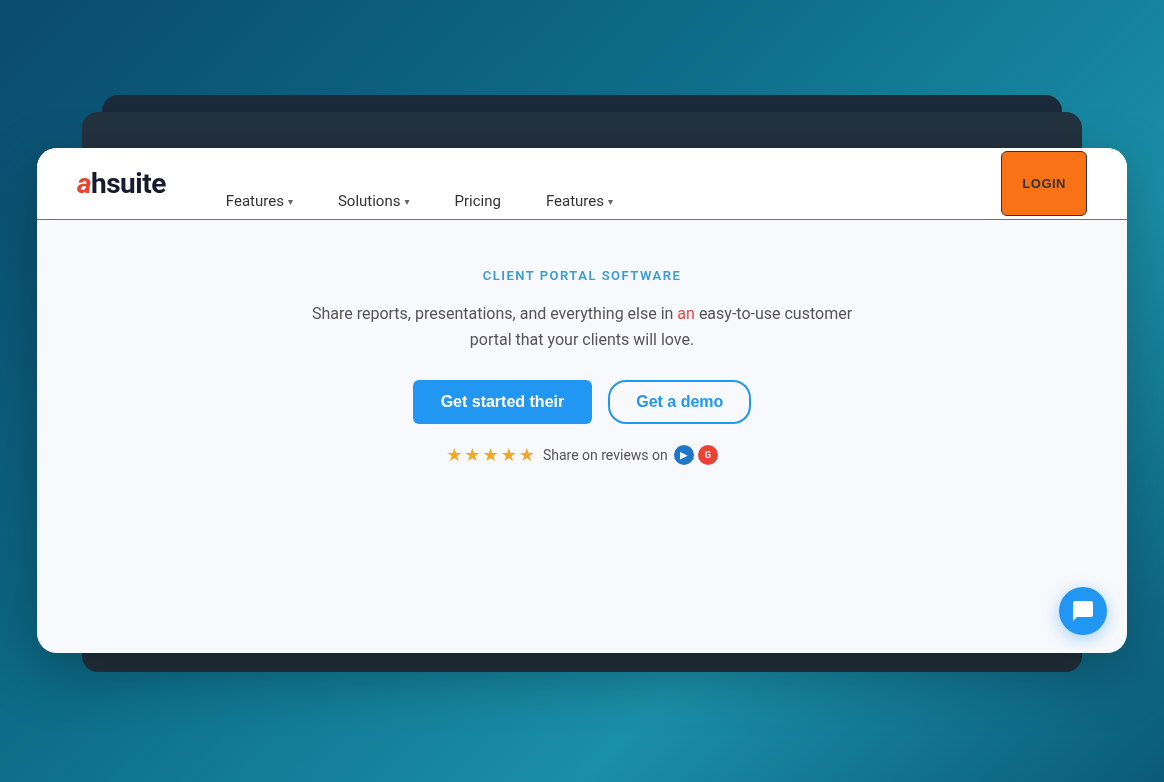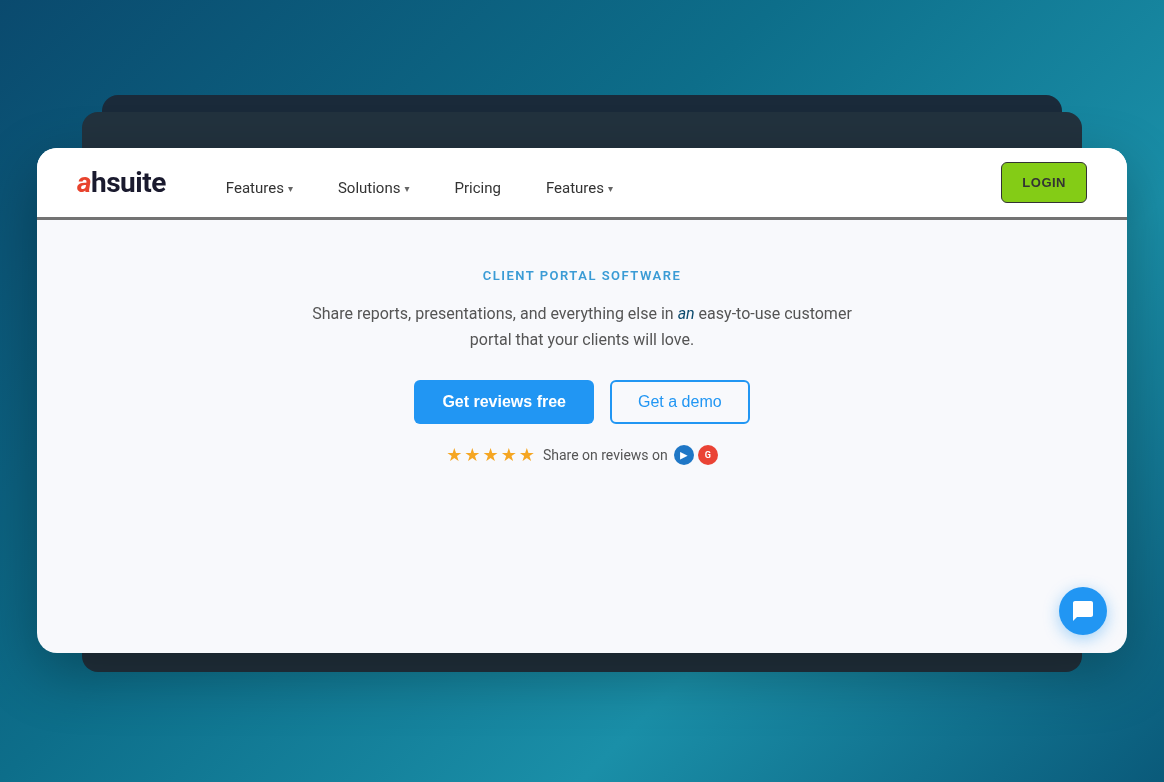--- a/index.html
+++ b/index.html
@@ -50,21 +50,21 @@
       box-shadow: 0 20px 60px rgba(0,0,0,0.3);
     }
 
     
     .nav {
       display: flex;
       align-items: center;
       padding: 0 40px;
       height: 72px;
       background: #fff;
-      border-bottom: 3px solid #737373;
+      border-bottom: 1px solid #737373;
     }
 
     .logo {
       display: flex;
       align-items: center;
       margin-right: 50px;
     }
 
     .logo-text {
       font-size: 28px;
@@ -99,27 +99,27 @@
     .nav-chevron {
       font-size: 10px;
       color: #666;
     }
 
     .nav-spacer { flex: 1; }
 
     .login-btn {
       border: 1.5px solid #333;
       border-radius: 6px;
-      padding: 12px 20px;
+      padding: 24px 20px;
       font-size: 13px;
       font-weight: 600;
       letter-spacing: 0.5px;
       color: #333;
       cursor: pointer;
-      background: #84cc16;
+      background: #f97316;
       margin-left: 47px;
     }
 
     
     .hero {
       display: flex;
       flex-direction: column;
       align-items: center;
       padding: 48px 20px 30px;
       text-align: center;
@@ -144,23 +144,22 @@
 
     .hero-subtitle {
       font-size: 16px;
       color: #555;
       max-width: 560px;
       line-height: 1.6;
       margin-bottom: 28px;
     }
 
     .hero-subtitle a {
-      color: #0c4a6e;
+      color: #ef4444;
       text-decoration: none;
-      font-style: italic;
     }
 
     
     .cta-group {
       display: flex;
       gap: 16px;
       align-items: center;
       margin-bottom: 20px;
     }
 
@@ -172,24 +171,24 @@
       padding: 13px 28px;
       font-size: 16px;
       font-weight: 600;
       cursor: pointer;
     }
 
     .btn-secondary {
       background: transparent;
       color: #2196f3;
       border: 2px solid #2196f3;
-      border-radius: 6px;
+      border-radius: 18px;
       padding: 11px 26px;
       font-size: 16px;
-      font-weight: 400;
+      font-weight: 700;
       cursor: pointer;
     }
 
     
     .stars-row {
       display: flex;
       align-items: center;
       gap: 6px;
       font-size: 14px;
       color: #555;
@@ -286,21 +285,21 @@
     </div>
   </nav>
 
   <section class="hero">
     <p class="hero-label">CLIENT PORTAL SOFTWARE</p>
     <p class="hero-subtitle">
       <span>Share reports, presentations, and everything else in </span><a href="#">an</a><span> easy-to-use customer portal that your clients will love.</span>
     </p>
 
     <div class="cta-group">
-      <button class="btn-primary">Get reviews free</button>
+      <button class="btn-primary">Get started their</button>
       <button class="btn-secondary">Get a demo</button>
     </div>
 
     <div class="stars-row">
       <span class="stars">★★★★★</span>
       <span>Share on reviews on</span>
       <div class="review-icons">
         <div class="capterra-icon">▶</div>
         <div class="google-icon">G</div>
       </div>

